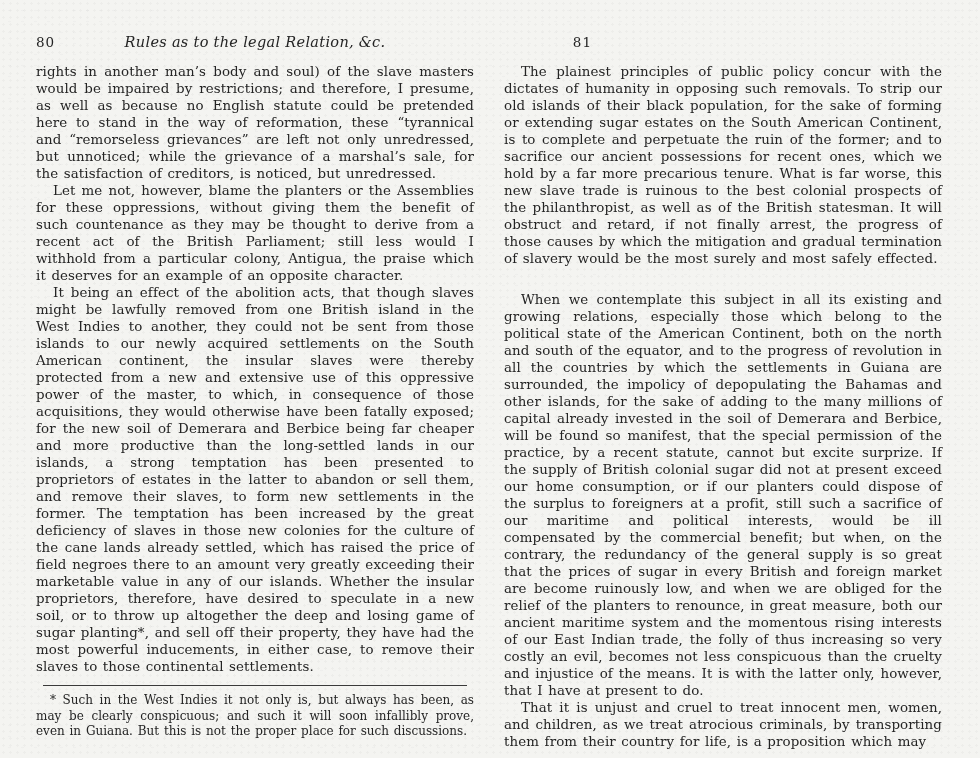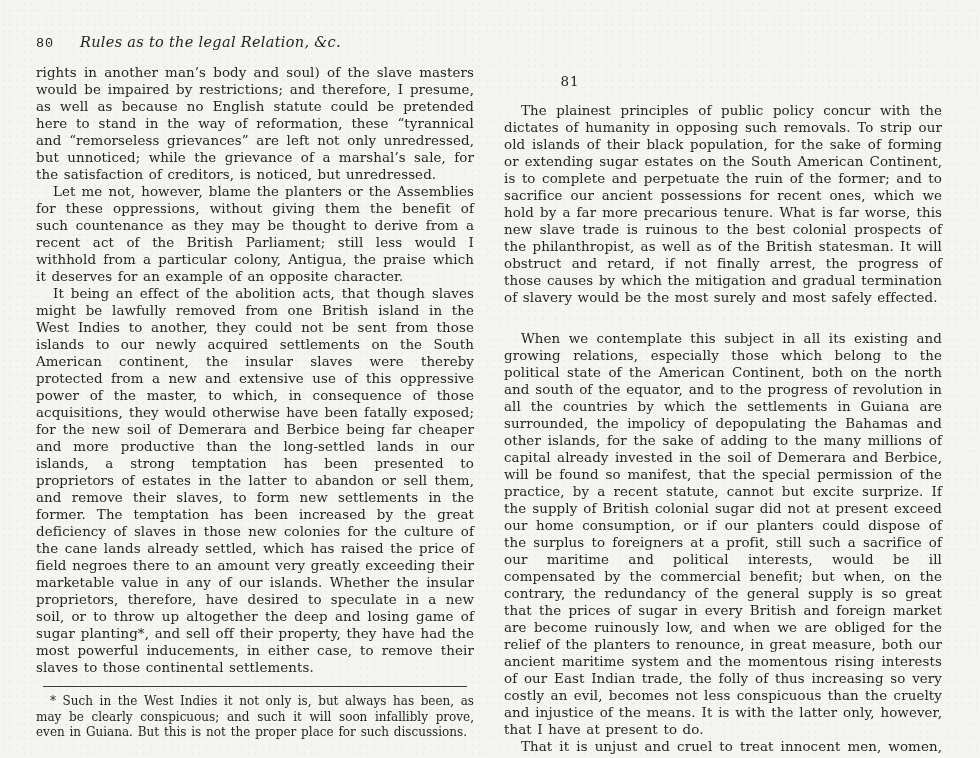--- a/index.html
+++ b/index.html
@@ -34,24 +34,25 @@
   .running-head {
     display: flex;
     align-items: baseline;
     margin-bottom: 13px;
   }
   .pagenum {
     width: 44px;
     font-size: 13.5px;
     letter-spacing: 1px;
   }
-  .page-left  .pagenum { text-align: left; font-family: Liberation Mono, monospace; }
-  .page-right .pagenum { text-align: center; margin-top: 39px; }
+  .page-left  .pagenum { text-align: left; }
+  .page-right .pagenum { text-align: right; }
   .running-title {
     flex: 1;
+    text-align: center;
     font-style: italic;
     font-size: 14.5px;
     letter-spacing: 0.3px;
     white-space: nowrap;
   }
   .head-spacer { width: 44px; }
 
   .body-text p.para {
     margin: 0;
     font-size: 13.4px;

